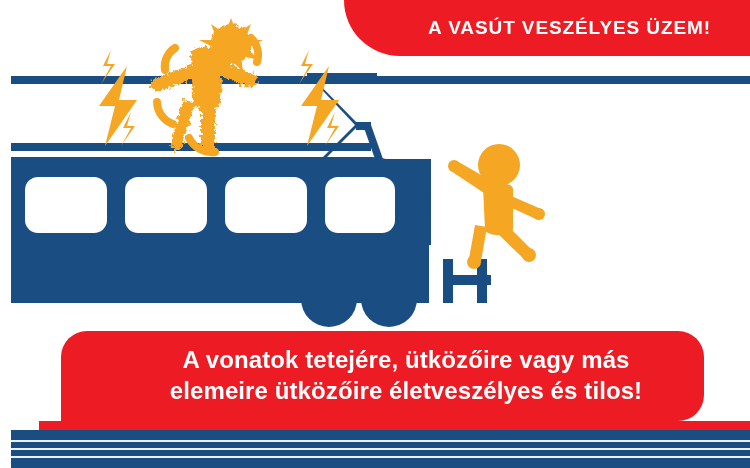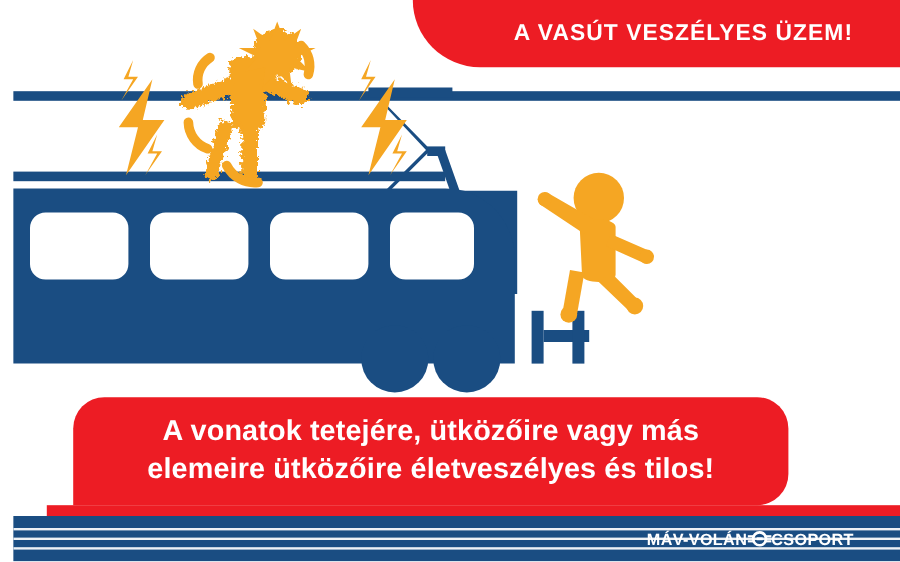--- a/index.html
+++ b/index.html
@@ -73,20 +73,21 @@
     width: 596px;
     height: 90px;
     background: #ED1C24;
     border-top-left-radius: 26px;
     border-top-right-radius: 26px;
     border-bottom-right-radius: 26px;
     display: flex;
     flex-direction: column;
     align-items: center;
     justify-content: center;
+    padding-left: 47px;
   }
   .bottom-banner-line {
     color: #ffffff;
     font-size: 24px;
     font-weight: bold;
     line-height: 1.28;
     white-space: nowrap;
     letter-spacing: 0.1px;
   }
 
@@ -265,26 +266,14 @@
   </div>
 
   <div class="footer-red-notch"></div>
 
   <div class="footer">
     <div class="footer-stripe fs1"></div>
     <div class="footer-stripe fs2"></div>
     <div class="footer-stripe fs3"></div>
   </div>
 
-  <div class="logo">
-    <span class="logo-text">
-      <span class="logo-word">MÁV-VOLÁN</span><span class="logo-emblem"><svg width="20" height="14" viewBox="0 0 20 14">
-            <circle cx="10" cy="7" r="5.4" fill="none" stroke="#ffffff" stroke-width="2.2"></circle>
-            <rect x="7.6" y="5.8" width="5" height="2.4" fill="#ffffff"></rect>
-            <rect x="0" y="4" width="6" height="1.8" fill="#ffffff"></rect>
-            <rect x="0" y="8.2" width="6" height="1.8" fill="#ffffff"></rect>
-            <rect x="14" y="4" width="6" height="1.8" fill="#ffffff"></rect>
-            <rect x="14" y="8.2" width="6" height="1.8" fill="#ffffff"></rect>
-          </svg></span><span class="logo-word">CSOPORT</span>
-    </span>
-  </div>
 
 </div>
 
 </body></html>

